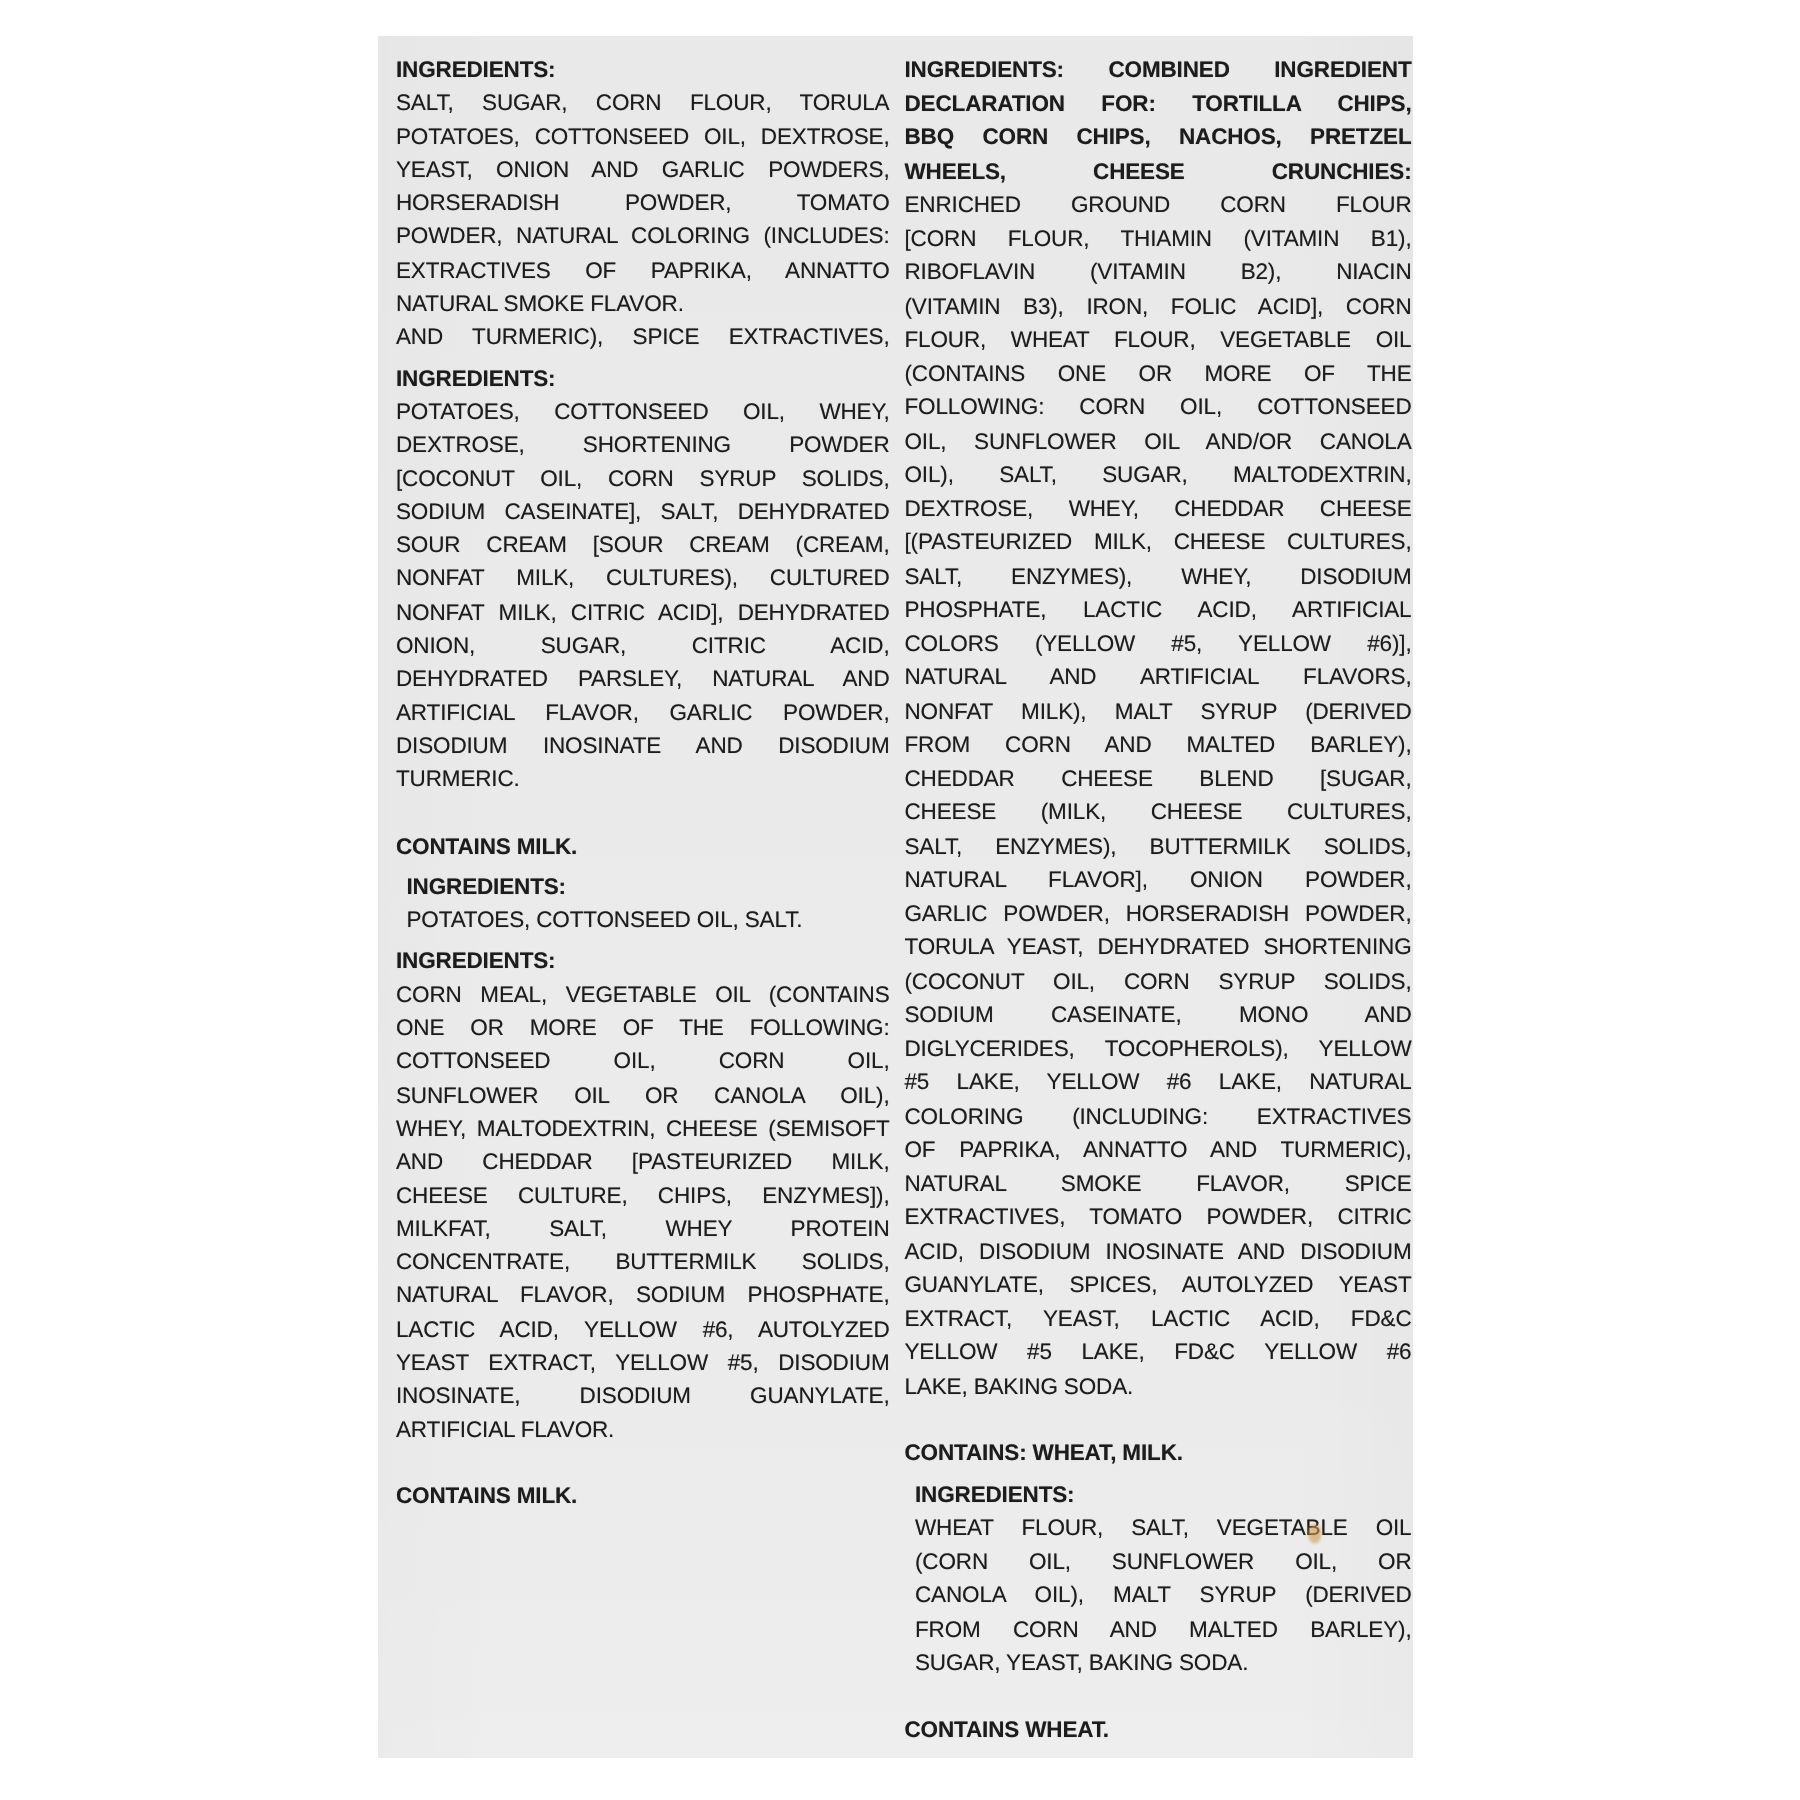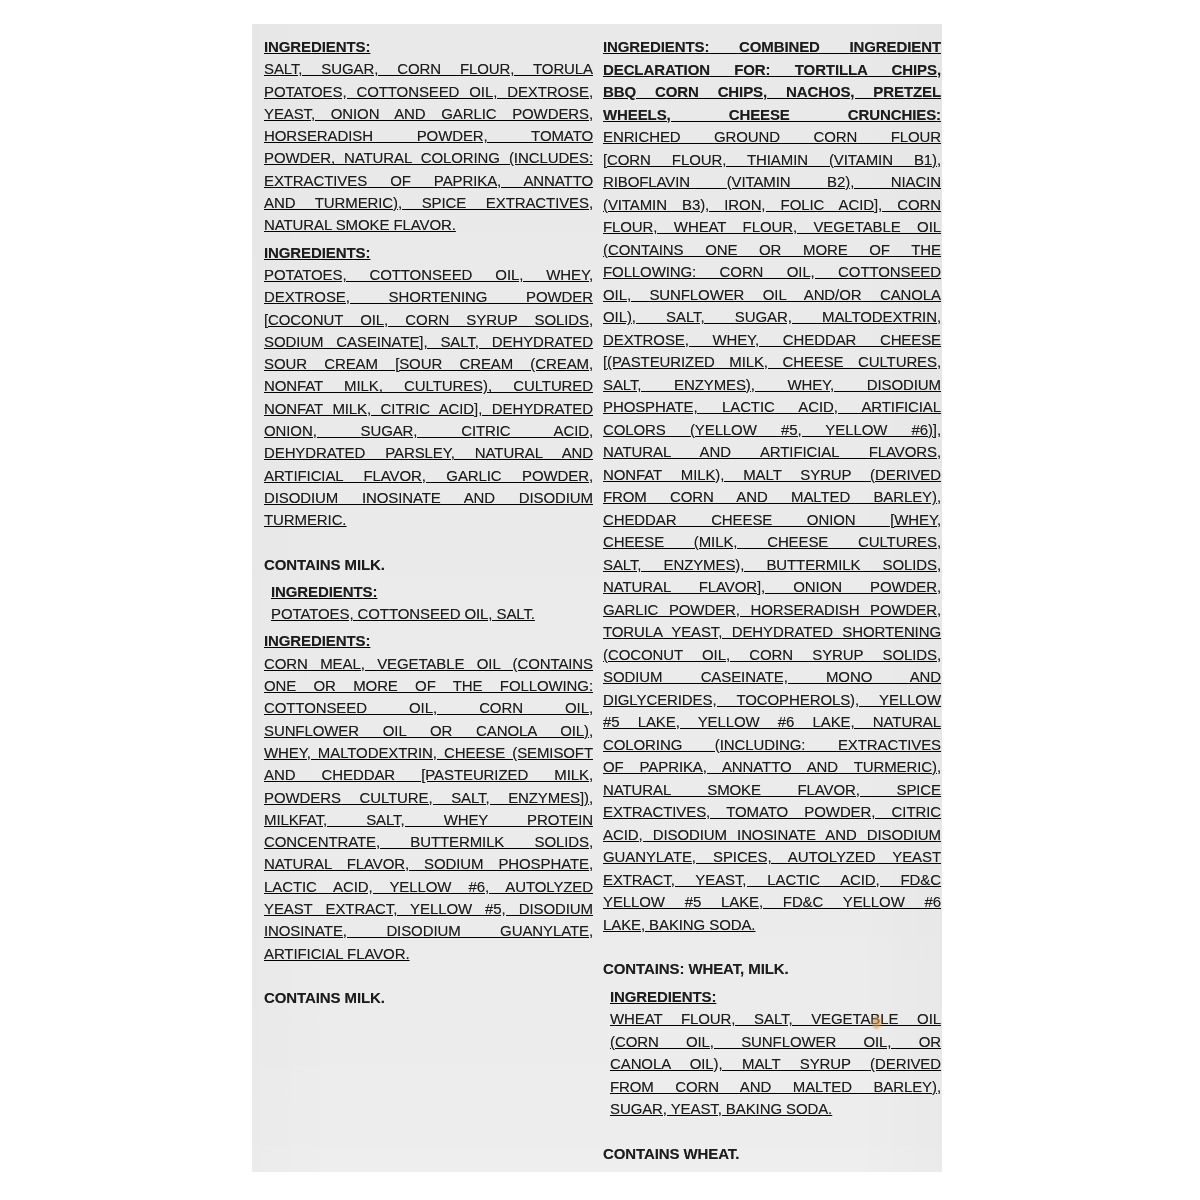--- a/index.html
+++ b/index.html
@@ -40,21 +40,21 @@
   .column.left {
     width: 329px;
     margin-right: 10px;
   }
   .column.right {
     width: 338px;
   }
   .block {
     margin: 0;
   }
-  .block.ingredients { margin-top: 5px; text-decoration: underline; }
+  .block.ingredients { margin-top: 5px; }
   .block.allergen { margin-top: 22px; margin-bottom: 4px; }
   .block:first-child { margin-top: 0; }
   .block.indent { padding-left: 7px; }
   .line {
     font-size: 15px;
     color: var(--text, #1c1c1c);
     letter-spacing: -0.1px;
     text-align: justify;
     text-align-last: justify;
     text-shadow: 0 0 0.5px rgba(20,20,20,0.45);
@@ -87,22 +87,22 @@
   <div class="label">
     <div class="column left">
         <div class="block ingredients">
           <div class="line heading-line single">INGREDIENTS:</div>
           <div class="line body-line">SALT, SUGAR, CORN FLOUR, TORULA</div>
           <div class="line body-line">POTATOES, COTTONSEED OIL, DEXTROSE,</div>
           <div class="line body-line">YEAST, ONION AND GARLIC POWDERS,</div>
           <div class="line body-line">HORSERADISH POWDER, TOMATO</div>
           <div class="line body-line">POWDER, NATURAL COLORING (INCLUDES:</div>
           <div class="line body-line">EXTRACTIVES OF PAPRIKA, ANNATTO</div>
+          <div class="line body-line last">NATURAL SMOKE FLAVOR.</div>
           <div class="line body-line">AND TURMERIC), SPICE EXTRACTIVES,</div>
-          <div class="line body-line last">NATURAL SMOKE FLAVOR.</div>
         </div>
         <div class="block ingredients">
           <div class="line heading-line single">INGREDIENTS:</div>
           <div class="line body-line">POTATOES, COTTONSEED OIL, WHEY,</div>
           <div class="line body-line">DEXTROSE, SHORTENING POWDER</div>
           <div class="line body-line">[COCONUT OIL, CORN SYRUP SOLIDS,</div>
           <div class="line body-line">SODIUM CASEINATE], SALT, DEHYDRATED</div>
           <div class="line body-line">SOUR CREAM [SOUR CREAM (CREAM,</div>
           <div class="line body-line">NONFAT MILK, CULTURES), CULTURED</div>
           <div class="line body-line">NONFAT MILK, CITRIC ACID], DEHYDRATED</div>
@@ -120,21 +120,21 @@
           <div class="line body-line last">POTATOES, COTTONSEED OIL, SALT.</div>
         </div>
         <div class="block ingredients">
           <div class="line heading-line single">INGREDIENTS:</div>
           <div class="line body-line">CORN MEAL, VEGETABLE OIL (CONTAINS</div>
           <div class="line body-line">ONE OR MORE OF THE FOLLOWING:</div>
           <div class="line body-line">COTTONSEED OIL, CORN OIL,</div>
           <div class="line body-line">SUNFLOWER OIL OR CANOLA OIL),</div>
           <div class="line body-line">WHEY, MALTODEXTRIN, CHEESE (SEMISOFT</div>
           <div class="line body-line">AND CHEDDAR [PASTEURIZED MILK,</div>
-          <div class="line body-line">POWDERS CULTURE, SALT, ENZYMES]),</div>
+          <div class="line body-line">CHEESE CULTURE, CHIPS, ENZYMES]),</div>
           <div class="line body-line">MILKFAT, SALT, WHEY PROTEIN</div>
           <div class="line body-line">CONCENTRATE, BUTTERMILK SOLIDS,</div>
           <div class="line body-line">NATURAL FLAVOR, SODIUM PHOSPHATE,</div>
           <div class="line body-line">LACTIC ACID, YELLOW #6, AUTOLYZED</div>
           <div class="line body-line">YEAST EXTRACT, YELLOW #5, DISODIUM</div>
           <div class="line body-line">INOSINATE, DISODIUM GUANYLATE,</div>
           <div class="line body-line last">ARTIFICIAL FLAVOR.</div>
         </div>
         <div class="block allergen">
           <div class="line allergen-line">CONTAINS MILK.</div>
@@ -156,21 +156,21 @@
           <div class="line body-line">OIL, SUNFLOWER OIL AND/OR CANOLA</div>
           <div class="line body-line">OIL), SALT, SUGAR, MALTODEXTRIN,</div>
           <div class="line body-line">DEXTROSE, WHEY, CHEDDAR CHEESE</div>
           <div class="line body-line">[(PASTEURIZED MILK, CHEESE CULTURES,</div>
           <div class="line body-line">SALT, ENZYMES), WHEY, DISODIUM</div>
           <div class="line body-line">PHOSPHATE, LACTIC ACID, ARTIFICIAL</div>
           <div class="line body-line">COLORS (YELLOW #5, YELLOW #6)],</div>
           <div class="line body-line">NATURAL AND ARTIFICIAL FLAVORS,</div>
           <div class="line body-line">NONFAT MILK), MALT SYRUP (DERIVED</div>
           <div class="line body-line">FROM CORN AND MALTED BARLEY),</div>
-          <div class="line body-line">CHEDDAR CHEESE ONION [WHEY,</div>
+          <div class="line body-line">CHEDDAR CHEESE BLEND [SUGAR,</div>
           <div class="line body-line">CHEESE (MILK, CHEESE CULTURES,</div>
           <div class="line body-line">SALT, ENZYMES), BUTTERMILK SOLIDS,</div>
           <div class="line body-line">NATURAL FLAVOR], ONION POWDER,</div>
           <div class="line body-line">GARLIC POWDER, HORSERADISH POWDER,</div>
           <div class="line body-line">TORULA YEAST, DEHYDRATED SHORTENING</div>
           <div class="line body-line">(COCONUT OIL, CORN SYRUP SOLIDS,</div>
           <div class="line body-line">SODIUM CASEINATE, MONO AND</div>
           <div class="line body-line">DIGLYCERIDES, TOCOPHEROLS), YELLOW</div>
           <div class="line body-line">#5 LAKE, YELLOW #6 LAKE, NATURAL</div>
           <div class="line body-line">COLORING (INCLUDING: EXTRACTIVES</div>

